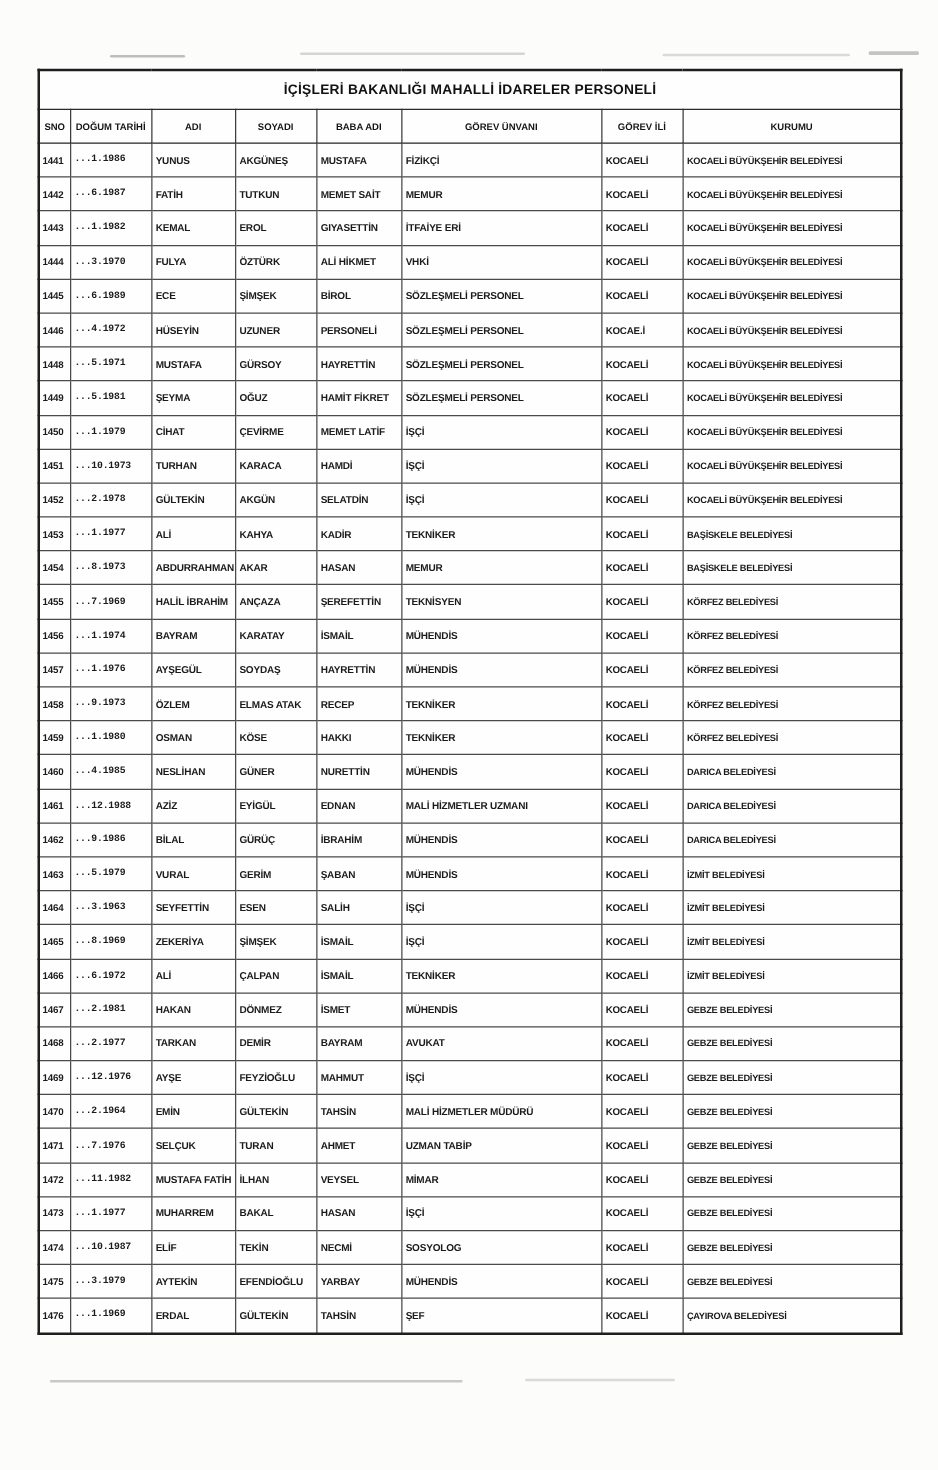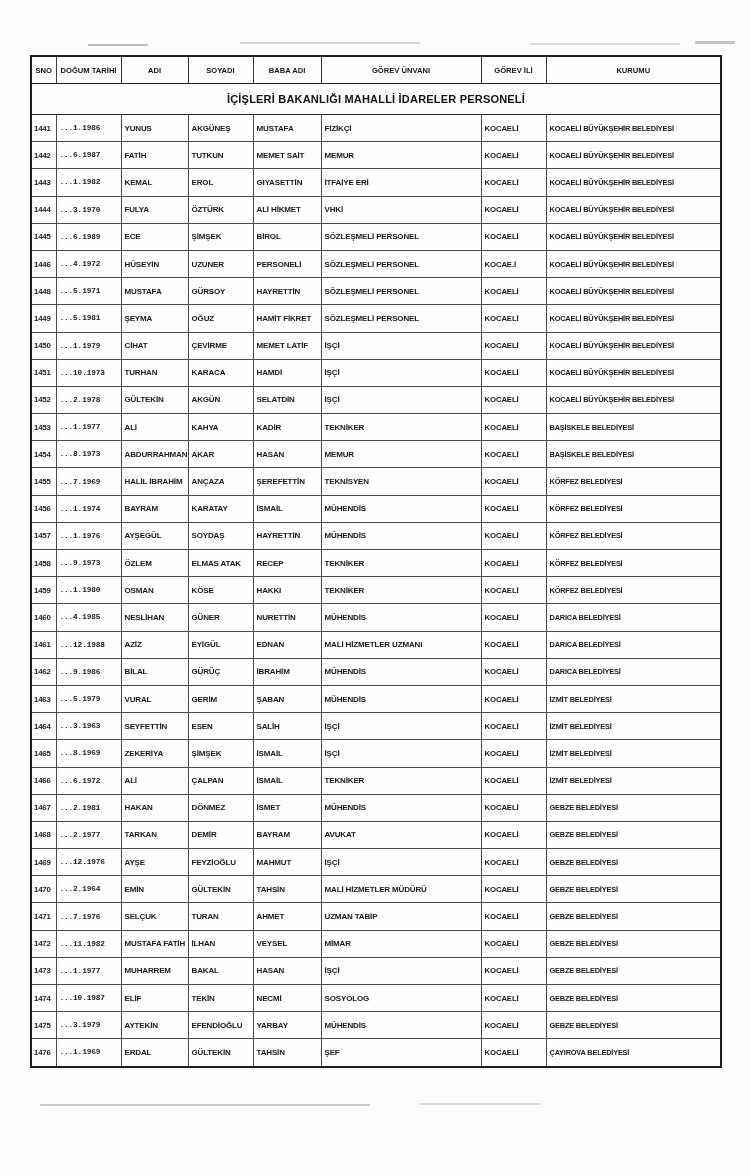--- a/index.html
+++ b/index.html
@@ -88,32 +88,32 @@
         <col class="c-dob">
         <col class="c-adi">
         <col class="c-soy">
       <col class="c-baba">
         <col class="c-unvan">
         <col class="c-il">
         <col class="c-kurum">
     </colgroup>
     <thead>
       <tr>
+        <th class="title-cell" colspan="8">İÇİŞLERİ BAKANLIĞI MAHALLİ İDARELER PERSONELİ</th>
+      </tr>
+      <tr>
         <th class="colhead">SNO</th>
         <th class="colhead">DOĞUM TARİHİ</th>
         <th class="colhead">ADI</th>
         <th class="colhead">SOYADI</th>
         <th class="colhead">BABA ADI</th>
         <th class="colhead">GÖREV ÜNVANI</th>
         <th class="colhead">GÖREV İLİ</th>
         <th class="colhead">KURUMU</th>
       </tr>
-      <tr>
-        <th class="title-cell" colspan="8">İÇİŞLERİ BAKANLIĞI MAHALLİ İDARELER PERSONELİ</th>
-      </tr>
     </thead>
     <tbody id="rows-body">
   <tr>
     <td class="sno">1441</td>
     <td class="dob">...1.1986</td>
     <td class="adi">YUNUS</td>
     <td class="soy">AKGÜNEŞ</td>
     <td class="baba">MUSTAFA</td>
     <td class="unvan">FİZİKÇİ</td>
     <td class="il">KOCAELİ</td>

